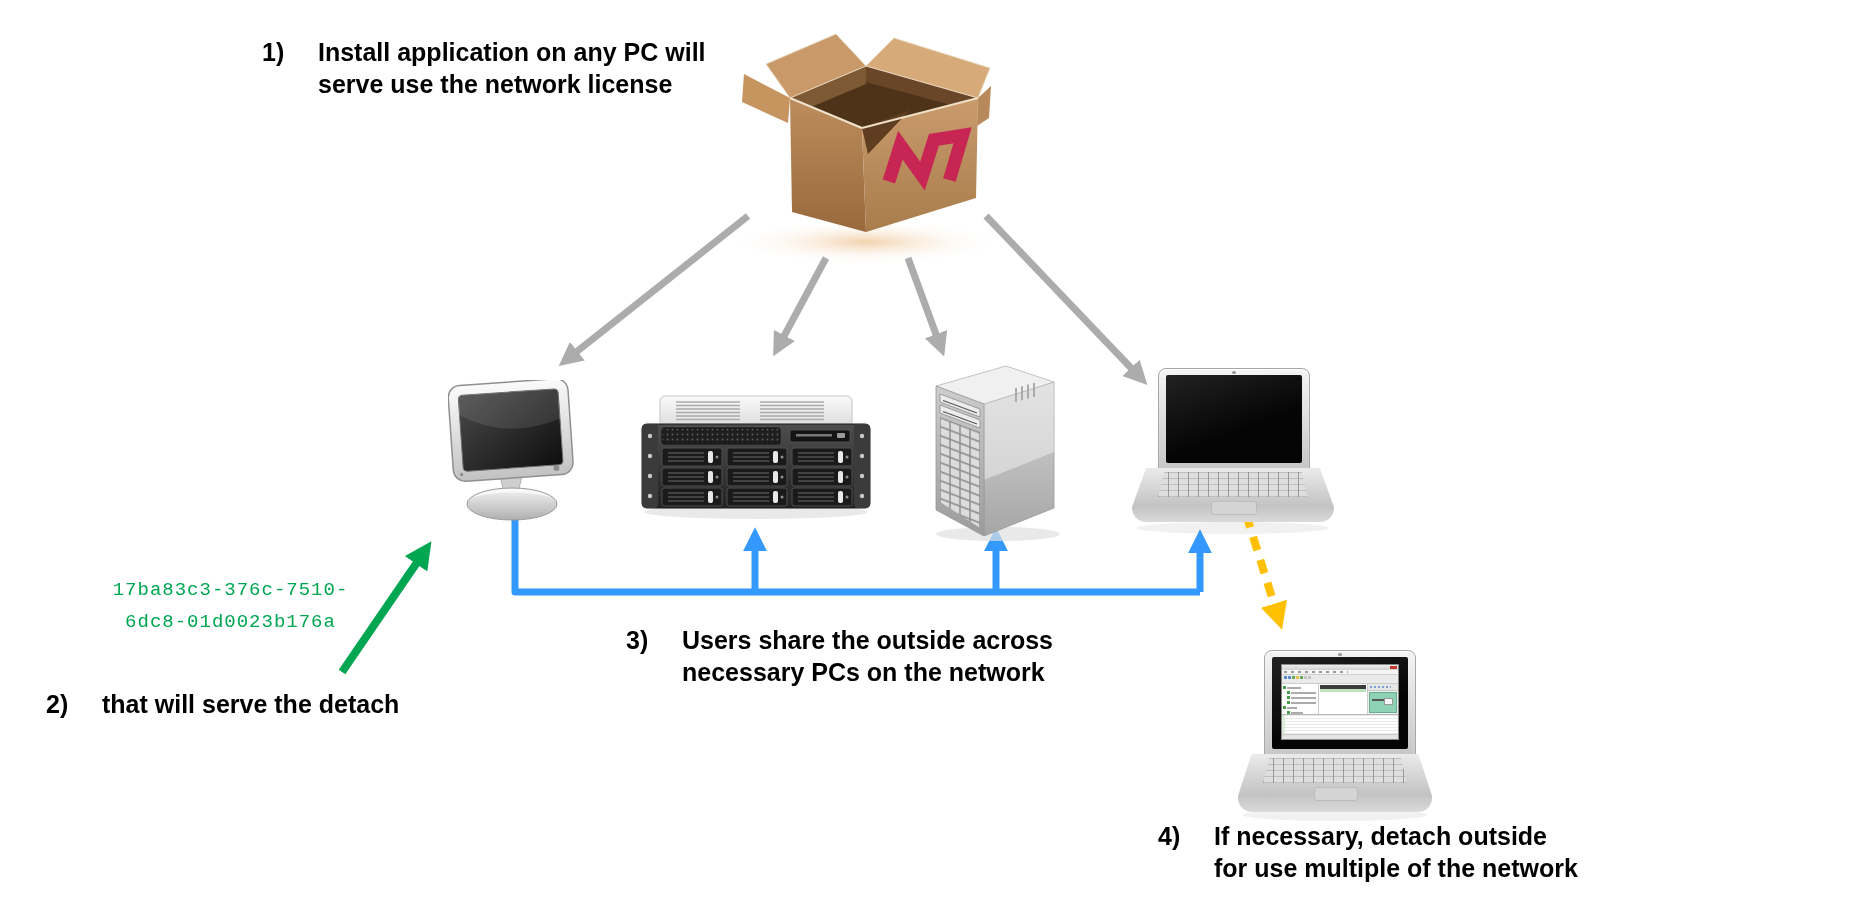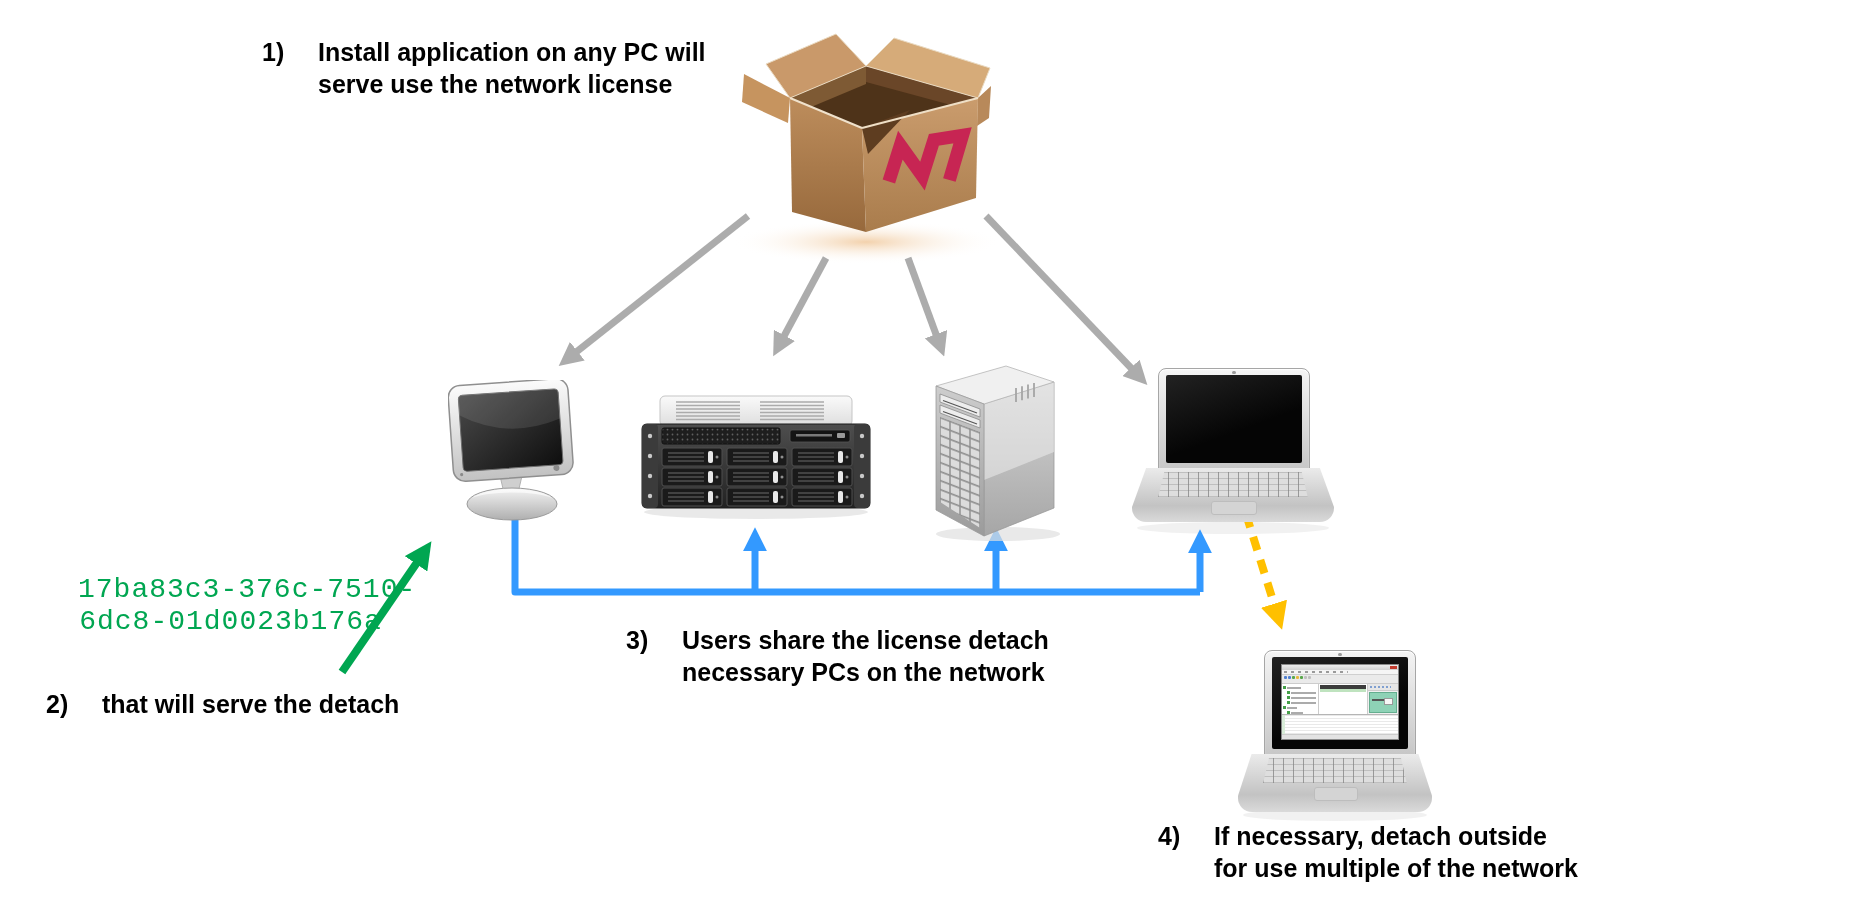--- a/index.html
+++ b/index.html
@@ -9,21 +9,21 @@
   
   .step{position:absolute;display:flex;color:#000;font-weight:bold;font-size:25px;line-height:32px;}
   .step-num{width:56px;flex:none;}
   .step1{left:262px;top:36px;}
   .step2{left:46px;top:688px;}
   .step3{left:626px;top:624px;}
   .step4{left:1158px;top:820px;}
   
   .product-key{position:absolute;left:78px;top:574px;width:305px;text-align:center;
                font-family:"Liberation Mono","DejaVu Sans Mono",monospace;
-               font-size:28px;line-height:32px;color:#00A651;letter-spacing:1px;white-space:nowrap;}
+               font-size:19px;line-height:32px;color:#00A651;letter-spacing:1px;white-space:nowrap;}
   
   .dev{position:absolute;}
   
   .laptop{position:absolute;}
   .laptop1{left:1132px;top:368px;width:202px;height:158px;}
   .laptop2{left:1238px;top:650px;width:194px;height:164px;}
   .lap-lid{position:absolute;left:26px;top:0;width:150px;height:102px;
            background:linear-gradient(180deg,#F4F4F4,#C6C6C6);
            border:1px solid #A6A6A6;border-radius:8px 8px 4px 4px;
            box-shadow:inset 0 1px 1px #fff;}
@@ -349,21 +349,21 @@
   <div class="step step2">
     <div class="step-num">2)</div>
     <div>
       <div>that will serve the detach</div>
     </div>
   </div>
 
   <div class="step step3">
     <div class="step-num">3)</div>
     <div>
-      <div>Users share the license detach</div>
+      <div>Users share the outside across</div>
       <div>necessary PCs on the network</div>
     </div>
   </div>
 
   <div class="step step4">
     <div class="step-num">4)</div>
     <div>
       <div>If necessary, detach outside</div>
       <div>for use multiple of the network</div>
     </div>

